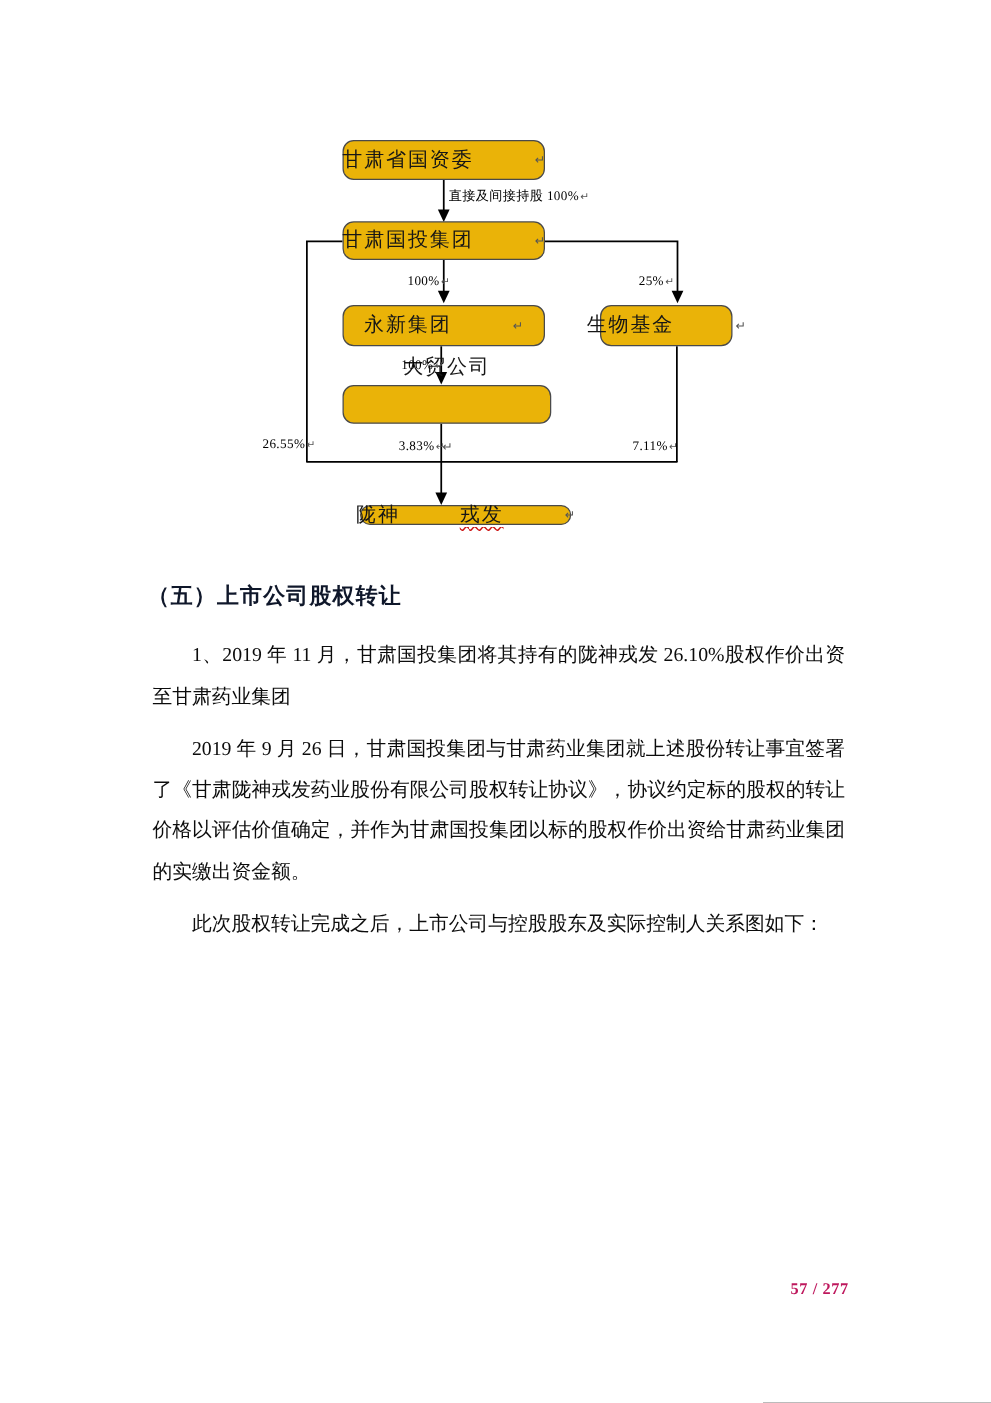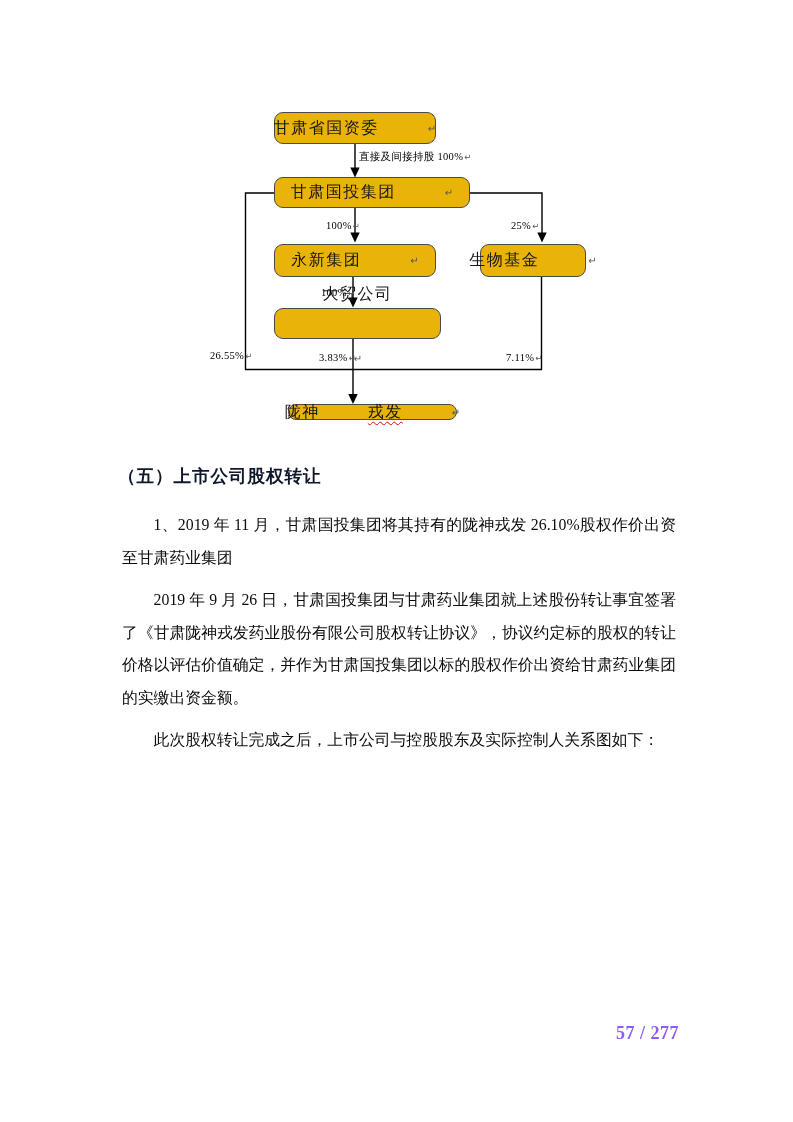--- a/index.html
+++ b/index.html
@@ -33,21 +33,21 @@
     display: flex;
     align-items: center;
     justify-content: center;
     font-size: 16px;
     letter-spacing: 1.5px;
     color: #161616;
     white-space: nowrap;
     gap: 48px;
   }
   .node-sasac    { left: 274px; top: 112px; width: 162px; height: 32px; }
-  .node-guotou   { left: 274px; top: 177px; width: 196px; height: 31px; }
+  .node-guotou   { left: 274px; top: 177px; width: 162px; height: 31px; }
   .node-yongxin  { left: 274px; top: 244px; width: 162px; height: 33px; text-align: right; }
   .node-biofund  { left: 480px; top: 244px; width: 106px; height: 33px; }
   .node-damao    { left: 274px; top: 308px; width: 167px; height: 31px; flex-direction: column; }
   .node-longshen { left: 274px; top: 404px; width: 169px; height: 16px; margin-left: 14px; }
   .squiggle {
     text-decoration-line: underline;
     text-decoration-style: wavy;
     text-decoration-color: #cc1111;
     text-decoration-thickness: 1px;
     text-underline-offset: 4px;
@@ -96,23 +96,23 @@
     line-height: 32.5px;
     text-align: justify;
     text-justify: inter-character;
     text-indent: 2em;
     color: #0c0c0c;
   }
   .page-number {
     position: absolute;
     top: 1023px;
     right: 114px;
-    font-size: 18px;
+    font-size: 13px;
     font-weight: bold;
-    color: #8b5cf6;
+    color: #be185d;
     letter-spacing: 0.5px;
   }
 </style>
 </head>
 <body>
 
 <div class="page">
 
   <div class="org-chart">
 

